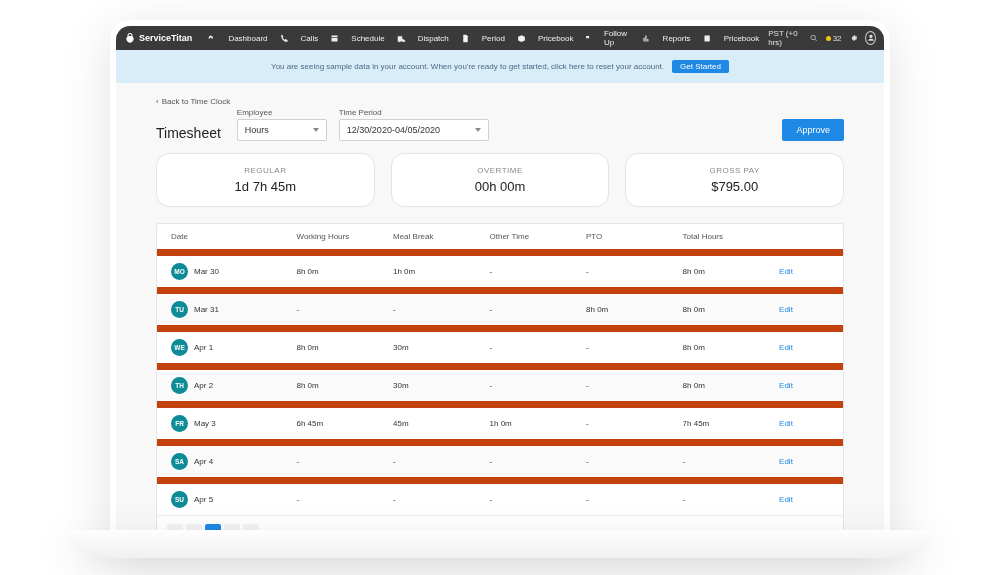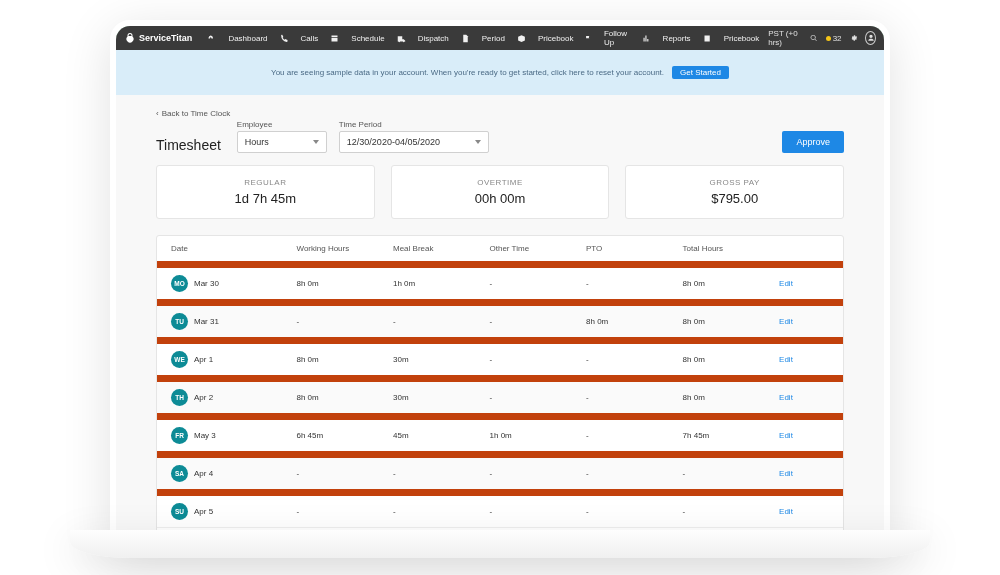--- a/index.html
+++ b/index.html
@@ -78,21 +78,21 @@
   .avatar svg { width:8px; height:8px; fill:#e0e0e0; }
 
   
   .banner {
     background: #d9edf9;
     color: #4a6a85;
     font-size: 8px;
     display:flex;
     justify-content:center;
     align-items:center;
-    padding: 16px 8px;
+    padding: 10px 8px;
     gap: 8px;
   }
   .banner .btn-start {
     background: #1e88e5;
     color:#fff;
     padding: 2px 8px;
     border-radius: 2px;
     font-size:8px;
     cursor:pointer;
     font-weight:500;
@@ -138,21 +138,21 @@
     cursor:pointer;
     font-weight:500;
   }
 
   
   .cards { display:flex; gap:16px; margin-bottom:16px; }
   .card {
     flex:1;
     background:#fff;
     border:1px solid #e5e5e5;
-    border-radius:3px;
+    border-radius:13px;
     padding:12px;
     text-align:center;
   }
   .card-label { font-size:8px; color:#888; letter-spacing:0.5px; text-transform:uppercase; margin-bottom:4px;}
   .card-value { font-size:13px; color:#222; }
 
   
   .table-wrap { background:#fff; border:1px solid #e5e5e5; border-radius:3px; overflow:hidden;}
   .thead, .trow { display:grid; grid-template-columns: 1.3fr 1fr 1fr 1fr 1fr 1fr 0.6fr; align-items:center;}
   .thead { padding:8px 10px; font-size:8px; color:#555;}

